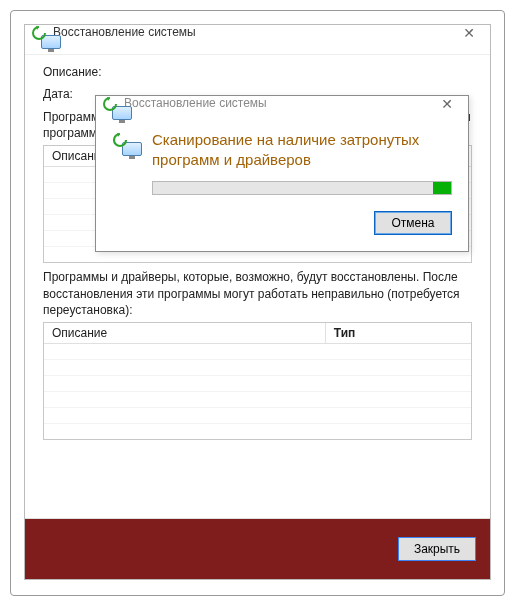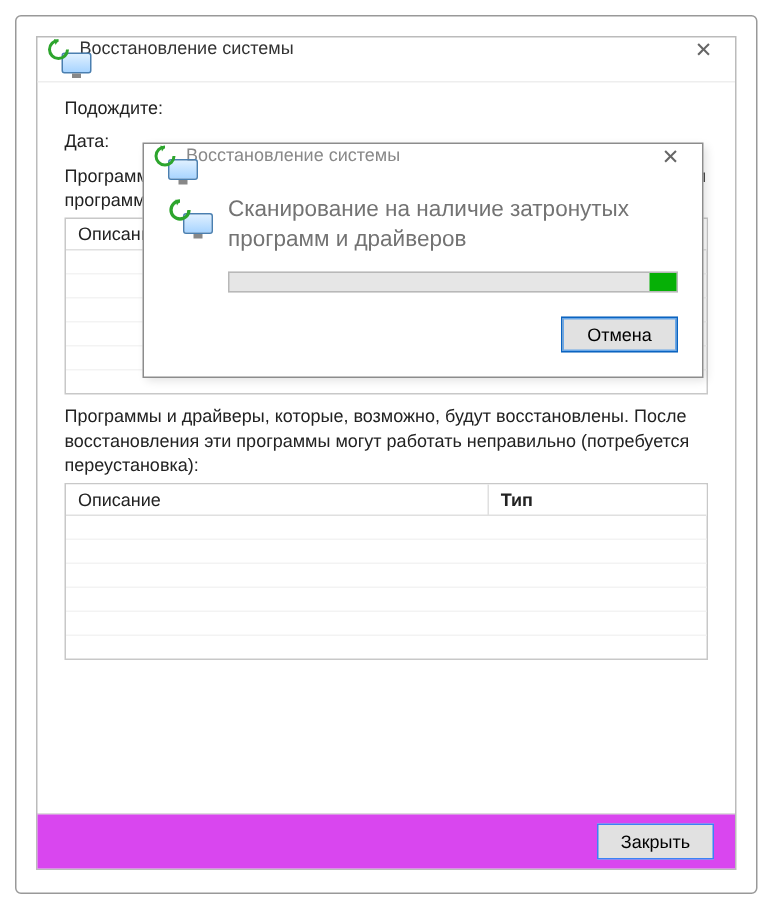--- a/index.html
+++ b/index.html
@@ -25,33 +25,33 @@
 .table-header .col { border-right: 1px solid #e0e0e0; border-bottom: 1px solid #e0e0e0; padding: 3px 8px; font-size: 12px; }
 .table-header .col:last-child { border-right: none; }
 .col-desc { flex: 0 0 66%; }
 .col-type { flex: 1; font-weight: bold; }
 .table-body { }
 .table-row { display: flex; height: 16px; border-bottom: 1px solid #f3f3f3; }
 
 .table1 { height: 118px; }
 .table2 { height: 118px; margin-bottom: 12px; }
 
-.footer { border-top: 1px solid #ddd; padding: 6px 14px; display: flex; justify-content: flex-end; background: #d946ef; }
+.footer { border-top: 1px solid #ddd; padding: 18px 14px; display: flex; justify-content: flex-end; background: #7f1d1d; }
 .btn { min-width: 78px; padding: 4px 14px; font-size: 12px; background: #e1e1e1; border: 1px solid #3b82f6; cursor: pointer; }
 .btn.primary { border-color: #0a64c2; box-shadow: 0 0 0 1px #6aa8e8 inset; }
 
 
 .modal { position: absolute; left: 95px; top: 95px; width: 374px; background: #fff; border: 1px solid #8c8c8c; box-shadow: 2px 2px 6px rgba(0,0,0,0.12); }
 .modal .titlebar { height: 28px; background: #fff; border-bottom: none; }
 .modal .titlebar .title { color: #888; }
 .modal-body { padding: 6px 16px 16px 16px; }
 .modal-row { display: flex; }
 .modal-icon { width: 40px; padding-top: 2px; }
 .modal-text { flex: 1; }
-.modal-heading { color: #737373; font-size: 15px; line-height: 1.3; margin-bottom: 12px; }
+.modal-heading { color: #a16207; font-size: 15px; line-height: 1.3; margin-bottom: 12px; }
 .modal-desc { font-size: 12px; color: #222; line-height: 1.4; margin-bottom: 18px; }
 .progress { width: 100%; height: 14px; border: 1px solid #b8b8b8; background: #e6e6e6; position: relative; margin-bottom: 16px; }
 .progress .bar { position: absolute; right: 0; top: 0; height: 100%; width: 18px; background: #06b006; }
 .modal-footer { display: flex; justify-content: flex-end; }
 
 
 .restore-icon { width: 32px; height: 32px; position: relative; }
 .restore-icon .mon { position: absolute; left: 10px; top: 10px; width: 20px; height: 14px; background: linear-gradient(#dff0ff,#a8d4ff); border: 1px solid #4a7fb0; border-radius: 2px; }
 .restore-icon .stand { position: absolute; left: 17px; top: 24px; width: 6px; height: 3px; background: #888; }
 .restore-icon .arrow { position: absolute; left: 0; top: 0; width: 16px; height: 16px; }
@@ -73,21 +73,21 @@
               <path d="M5 1 L8 2 L6 5 Z" fill="#2da52d"></path>
             </svg></span>
       </span>
     </span>
     <span class="title">Восстановление системы</span>
     <span class="close">✕</span>
   </div>
 
   <div class="content">
     <div class="row">
-      <div class="lbl">Подождите:</div>
+      <div class="lbl">Описание:</div>
     </div>
     <div class="row">
       <div class="lbl">Дата:</div>
       <div class="val"></div>
     </div>
 
     <div class="section-text">Программы и драйверы, которые будут удалены. После восстановления эти программы могут работать неправильно:</div>
     <div class="table table1">
       <div class="table-header">
         <div class="col col-desc">Описание</div>

